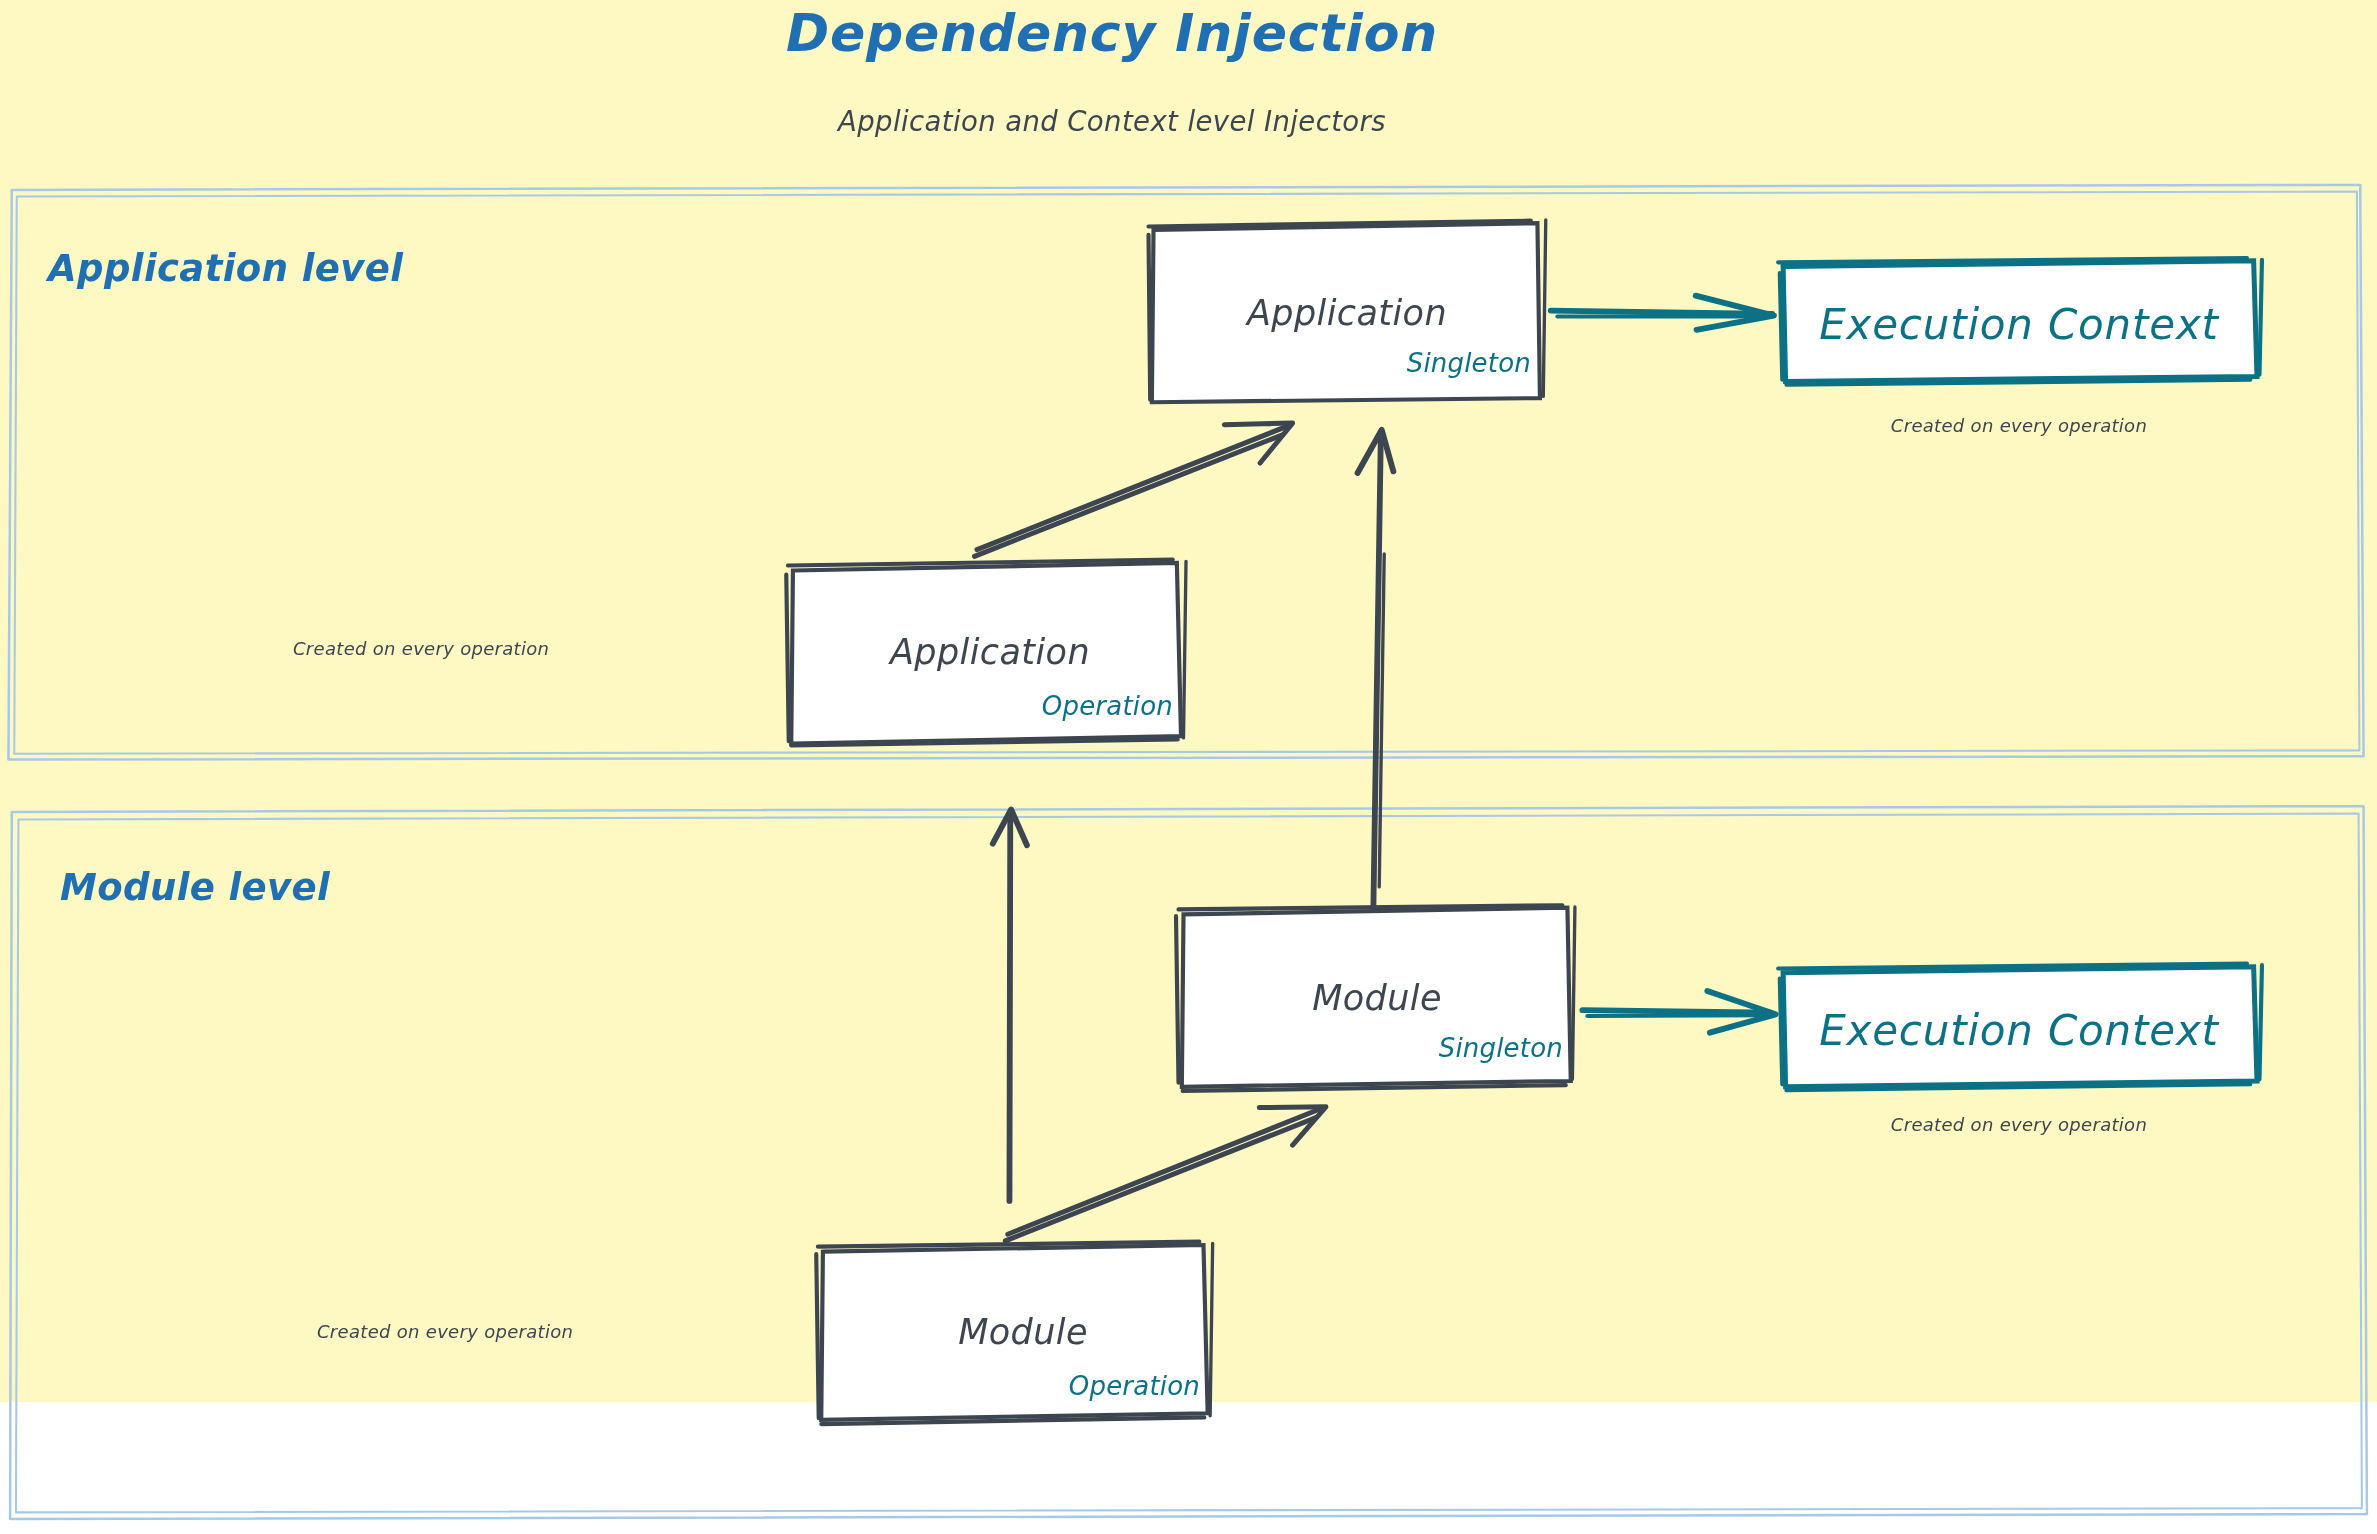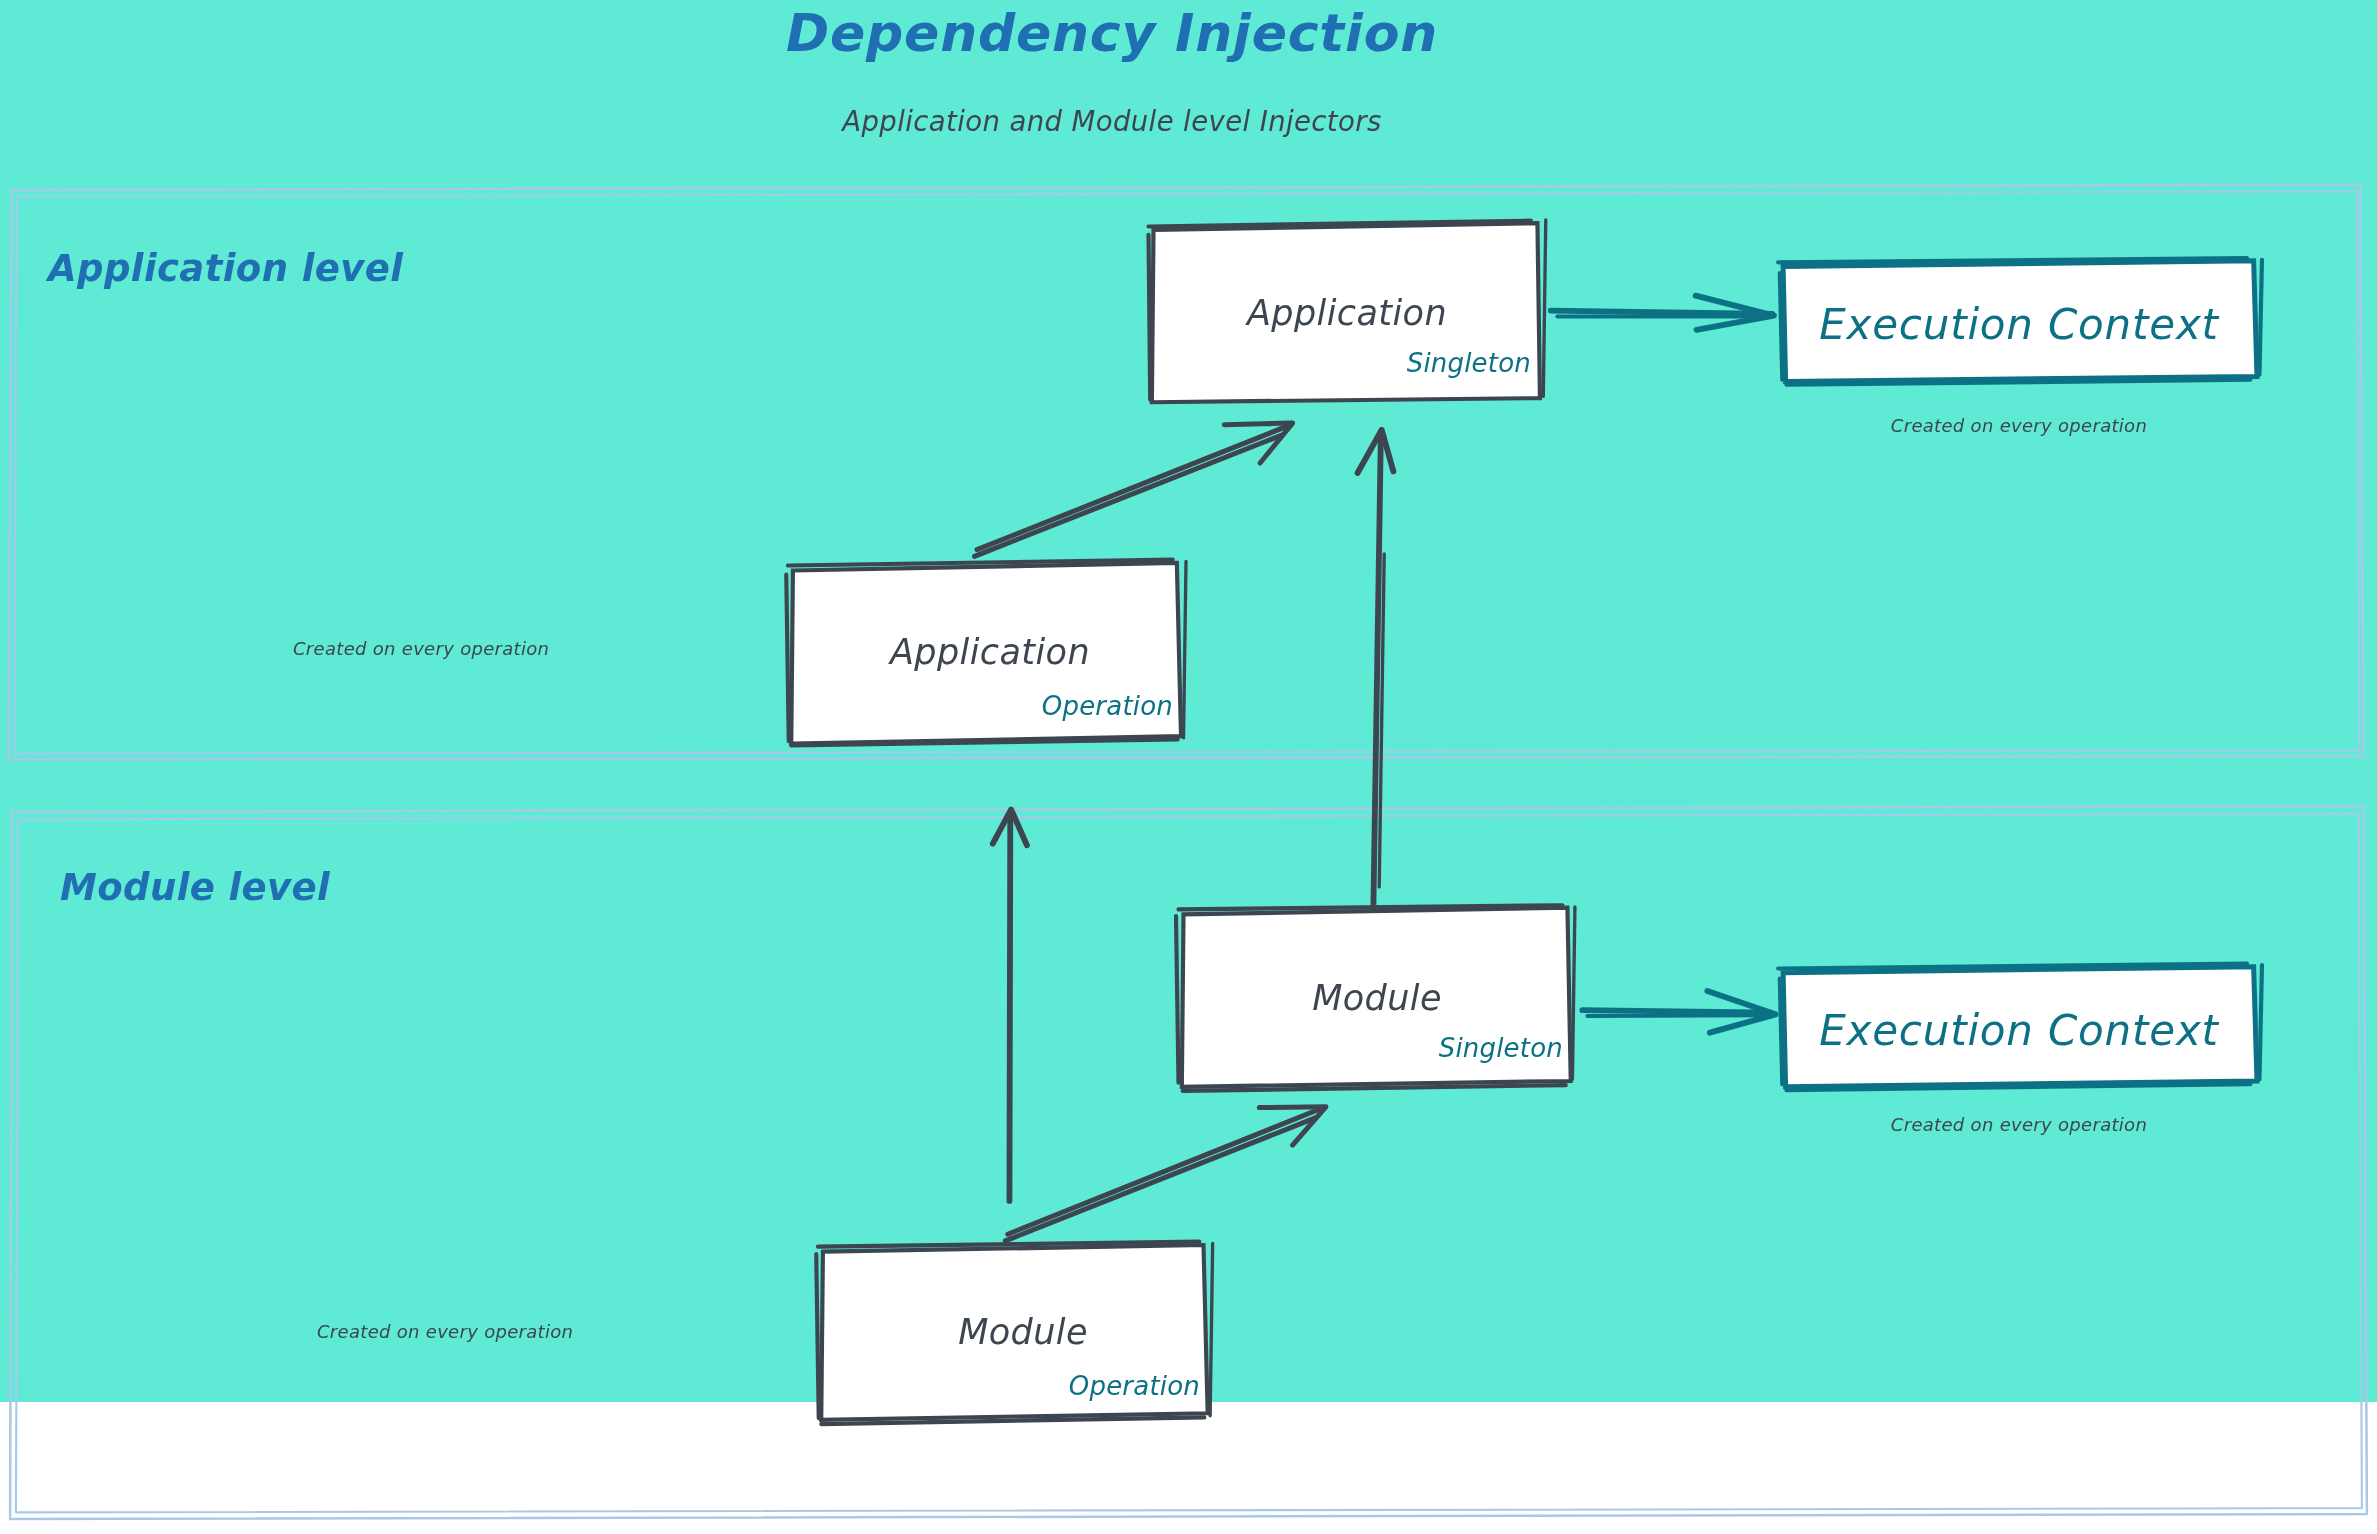--- a/index.html
+++ b/index.html
@@ -10,21 +10,21 @@
   body {
     width: 2377px;
     height: 1534px;
     font-family: "DejaVu Sans", sans-serif;
     overflow: hidden;
   }
   #canvas {
     position: relative;
     width: 2377px;
     height: 1402px;
-    background: #5eead4;
+    background: #fef9c3;
   }
   svg.layer {
     position: absolute;
     top: 0; left: 0;
     width: 2377px;
     height: 1534px;
     overflow: visible;
   }
   .txt {
     position: absolute;
@@ -77,21 +77,21 @@
     letter-spacing: 0.3px;
   }
   .center-x { transform: translateX(-50%); }
 </style>
 </head>
 <body>
 
 <div id="canvas">
 
   <div class="txt title center-x" style="left:1112px; top:6.7px;">Dependency Injection</div>
-  <div class="txt subtitle center-x" style="left:1112px; top:108px;">Application and Module level Injectors</div>
+  <div class="txt subtitle center-x" style="left:1112px; top:108px;">Application and Context level Injectors</div>
 
   <svg class="layer" viewBox="0 0 2854 1842">
 
     <g>
       <path d="M 14 228 L 2834 222 L 2838 908 L 10 912 Z" fill="none" stroke="#a8c8e8" stroke-width="3" stroke-linejoin="round"></path>
       <path d="M 20 236 L 2830 230 L 2833 901 L 17 905 Z" fill="none" stroke="#a8c8e8" stroke-width="2.5" stroke-linejoin="round"></path>
     </g>
 
     <g>
       <path d="M 14 975 L 2838 968 L 2842 1818 L 12 1824 Z" fill="none" stroke="#a8c8e8" stroke-width="3" stroke-linejoin="round"></path>

